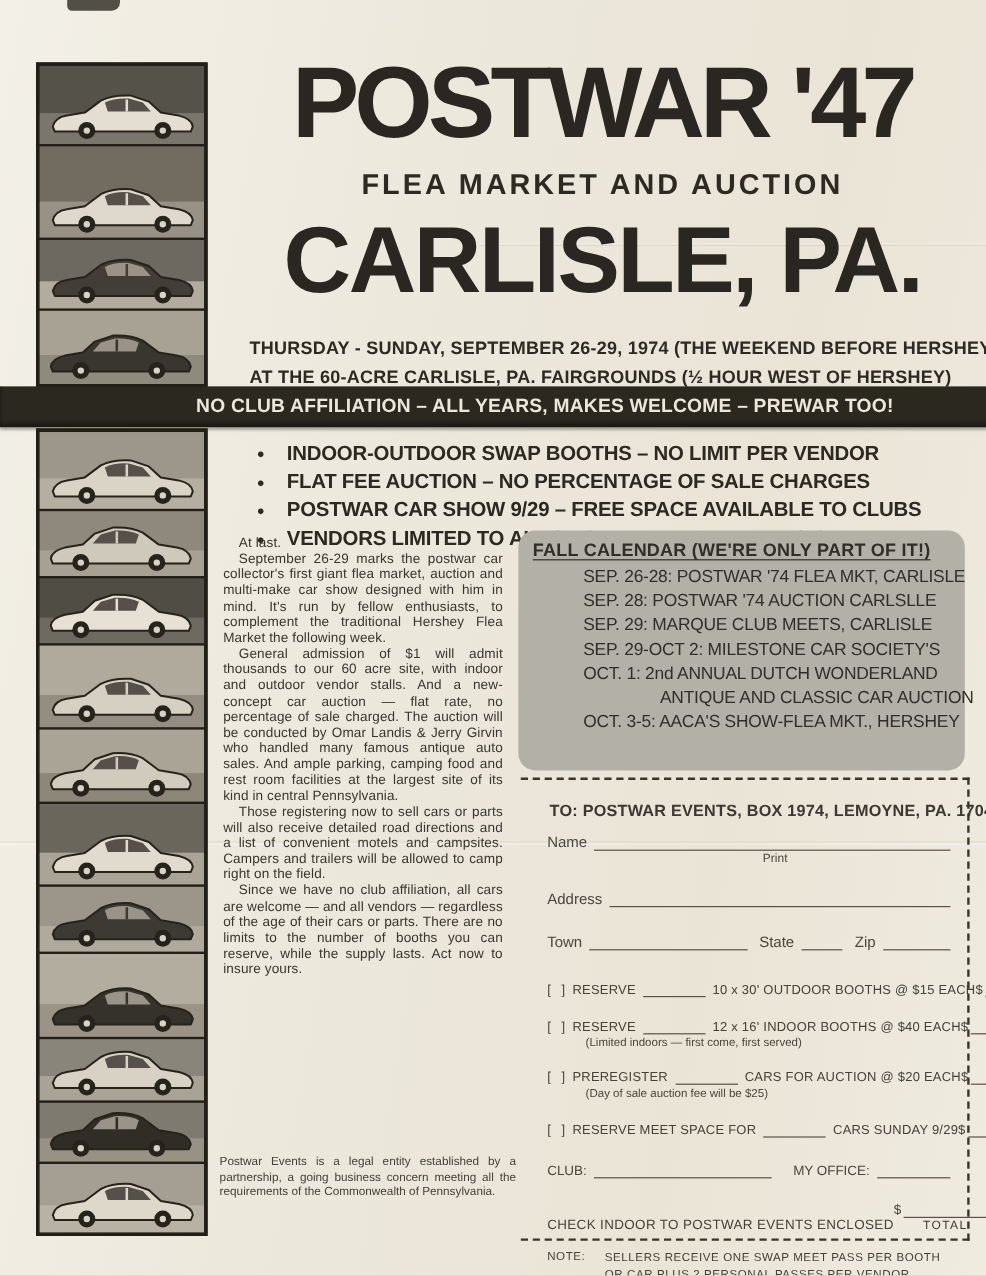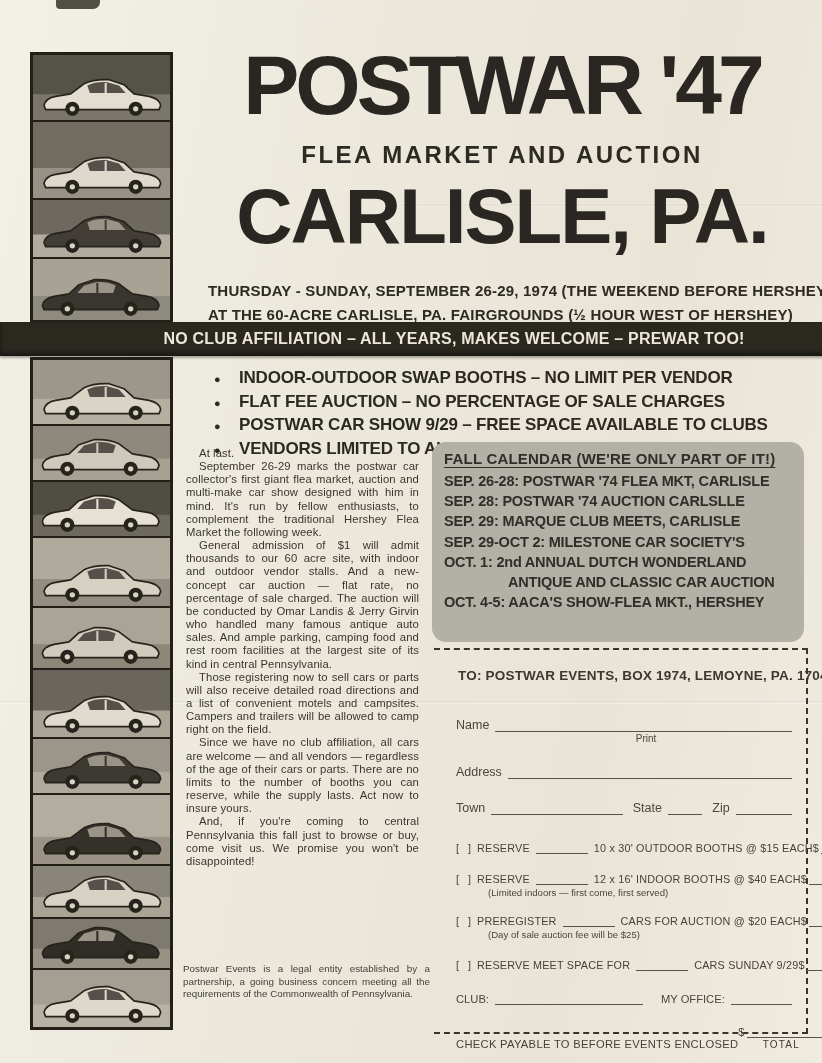--- a/index.html
+++ b/index.html
@@ -44,32 +44,32 @@
   .article{position:absolute;left:186px;top:447px;width:233px;font-size:11.3px;
     line-height:13.15px;text-align:justify;color:#3a362f;letter-spacing:.1px;}
   .article p{margin:0;text-indent:13px;}
   .legal{position:absolute;left:183px;top:963px;width:247px;font-size:9.8px;line-height:12.5px;
     color:#45413a;text-align:justify;}
   
   .calendar{position:absolute;left:432px;top:442px;width:372px;height:200px;background:#b3b0a8;
     box-sizing:border-box;padding:8px 12px;color:#312e28;}
   .cal-title{font-size:15px;font-weight:700;letter-spacing:.2px;text-decoration:underline;
     text-underline-offset:3px;margin-bottom:4px;white-space:nowrap;}
-  .cal-line{font-size:14.5px;font-weight:700;line-height:20.2px;letter-spacing:-.2px;white-space:nowrap;}
+  .cal-line{font-size:14.5px;font-weight:400;line-height:20.2px;letter-spacing:-.2px;white-space:nowrap;margin-left:42px;}
   .ind1{padding-left:64px;}.ind2{padding-left:130px;}.ind3{padding-left:152px;}
   
   .coupon{position:absolute;left:434px;top:648px;width:374px;height:386px;box-sizing:border-box;
     border-top:2px dashed #39352d;border-right:2px dashed #39352d;border-bottom:2px dashed #39352d;
     padding:12px 12px 0 22px;color:#46423a;}
   .to-line{font-size:13.5px;font-weight:700;letter-spacing:.2px;color:#3c3831;margin:6px 0 0 2px;
     white-space:nowrap;}
   .frow{display:flex;align-items:flex-end;font-size:12.5px;color:#4a463e;}
   .flabel{margin-right:6px;white-space:nowrap;}
   .blank{flex:1 1 auto;border-bottom:1.3px solid #58524a;height:13px;margin-right:2px;}
-  .name-row{margin-top:35px;}
+  .name-row{margin-top:12px;}
   .print-hint{font-size:10px;color:#4a463e;margin:1px 0 0 120px;width:140px;text-align:center;}
   .address-row{margin-top:21px;}
   .town-row{margin-top:22px;}
   .tblank{flex:2.1 1 0;}
   .sblank{flex:.55 1 0;}
   .zblank{flex:.9 1 0;}
   .town-row .flabel.mid{margin-left:8px;}
   .orow{display:flex;align-items:flex-end;font-size:10.8px;letter-spacing:.2px;color:#46423a;}
   .r1{margin-top:26px;}.r2{margin-top:18px;}.r3{margin-top:16px;}.r4{margin-top:18px;}
   .cb{margin-right:5px;letter-spacing:1px;white-space:nowrap;}
@@ -291,35 +291,34 @@
       <li>POSTWAR CAR SHOW 9/29 – FREE SPACE AVAILABLE TO CLUBS</li>
       <li>VENDORS LIMITED TO AUTOMOTIVE RELATED ITEMS ONLY</li>
     </ul>
 
   <div class="article">
       <p>At last.</p>
       <p>September 26-29 marks the postwar car collector's first giant flea market, auction and multi-make car show designed with him in mind. It's run by fellow enthusiasts, to complement the traditional Hershey Flea Market the following week.</p>
       <p>General admission of $1 will admit thousands to our 60 acre site, with indoor and outdoor vendor stalls. And a new-concept car auction — flat rate, no percentage of sale charged. The auction will be conducted by Omar Landis &amp; Jerry Girvin who handled many famous antique auto sales. And ample parking, camping food and rest room facilities at the largest site of its kind in central Pennsylvania.</p>
       <p>Those registering now to sell cars or parts will also receive detailed road directions and a list of convenient motels and campsites. Campers and trailers will be allowed to camp right on the field.</p>
       <p>Since we have no club affiliation, all cars are welcome — and all vendors — regardless of the age of their cars or parts. There are no limits to the number of booths you can reserve, while the supply lasts. Act now to insure yours.</p>
-      <p>And, if you're coming to central Pennsylvania this fall just to browse or buy, come visit us. We promise you won't be disappointed!</p>
     </div>
 
   <div class="legal">Postwar Events is a legal entity established by a partnership, a going business concern meeting all the requirements of the Commonwealth of Pennsylvania.</div>
 
   <div class="calendar" style="background: rgb(179, 176, 168); border-radius: 14px;">
     <div class="cal-title">FALL CALENDAR (WE'RE ONLY PART OF IT!)</div>
     <div class="cal-lines">
         <div class="cal-line ind0">SEP. 26-28:  POSTWAR '74 FLEA MKT, CARLISLE</div>
         <div class="cal-line ind0">SEP. 28:  POSTWAR '74 AUCTION CARLSLLE</div>
         <div class="cal-line ind0">SEP. 29:  MARQUE CLUB MEETS, CARLISLE</div>
         <div class="cal-line ind0">SEP. 29-OCT 2:  MILESTONE CAR SOCIETY'S</div>
         <div class="cal-line ind0">OCT. 1:  2nd ANNUAL DUTCH WONDERLAND</div>
         <div class="cal-line ind1">ANTIQUE AND CLASSIC CAR AUCTION</div>
-        <div class="cal-line ind0">OCT. 4-5:  AACA'S SHOW-FLEA MKT., HERSHEY</div>
+        <div class="cal-line ind0">OCT. 3-5:  AACA'S SHOW-FLEA MKT., HERSHEY</div>
       </div>
   </div>
 
   <div class="coupon">
     <div class="to-line">TO: POSTWAR EVENTS, BOX 1974, LEMOYNE, PA. 17043</div>
 
     <div class="frow name-row">
       <span class="flabel">Name</span>
       <span class="blank"></span>
     </div>
@@ -386,21 +385,21 @@
     </div>
 
     <div class="frow club-row">
       <span class="flabel">CLUB:</span>
       <span class="club-blank"></span>
       <span class="flabel office-label">MY OFFICE:</span>
       <span class="blank"></span>
     </div>
 
     <div class="orow check-row">
-      <span class="check-label">CHECK PAYABLE TO BEFORE EVENTS ENCLOSED</span>
+      <span class="check-label">CHECK INDOOR TO POSTWAR EVENTS ENCLOSED</span>
       <span class="amt-col">
         <span class="amt">
           <span class="dollar">$</span>
           <span class="oblank2"></span>
         </span>
         <span class="total-hint">TOTAL</span>
       </span>
     </div>
 
     <div class="note-row">

